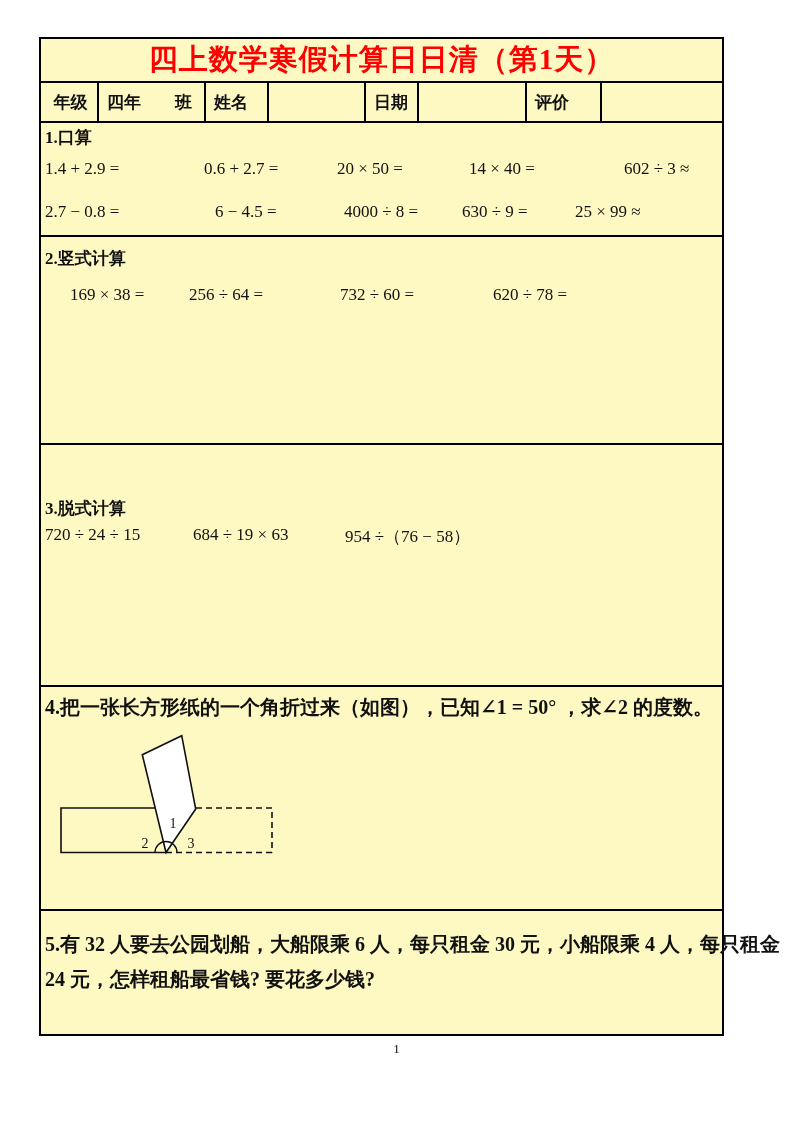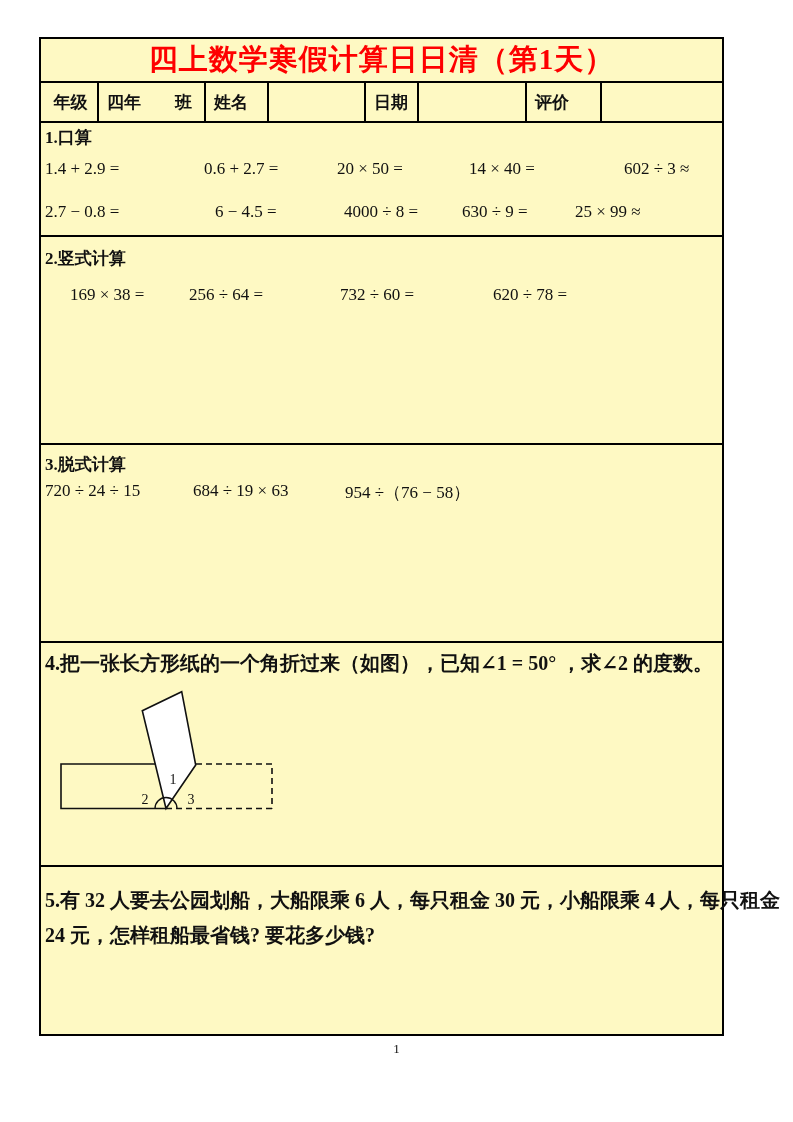--- a/index.html
+++ b/index.html
@@ -25,21 +25,21 @@
   .hcell {
     border-right:2px solid #000; display:flex; align-items:center;
     font-size:17px; font-weight:bold; padding-left:8px; white-space:pre;
   }
   .hcell.center { justify-content:center; padding-left:3px; }
   .hcell.last { border-right:none; flex:1; }
   .w1{width:58px;} .w2{width:107px;} .w3{width:63px;} .w4{width:97px;}
   .w5{width:53px;} .w6{width:108px;} .w7{width:75px;}
   .sec { position:relative; border-bottom:2px solid #000; }
   .sec.last { border-bottom:none; flex:1; }
-  .s1{height:114px;} .s2{height:208px;} .s3{height:198px;} .s4{height:224px;}
+  .s1{height:114px;} .s2{height:208px;} .s3{height:198px;margin-top:44px;} .s4{height:224px;}
   .sec-title { position:absolute; font-size:17px; font-weight:bold; white-space:pre; }
   .expr { position:absolute; font-size:17px; white-space:pre; }
   .ptext { position:absolute; font-size:20px; font-weight:bold; white-space:pre; }
   .fig { position:absolute; left:14px; top:44px; }
   .pagenum {
     position:absolute; left:0; right:0; top:1041px; text-align:center;
     font-size:13px; font-family:"Liberation Serif","DejaVu Serif",serif;
   }
   svg text { font-family:"Liberation Serif","DejaVu Serif",serif; font-size:14px; fill:#111; }
 </style>

